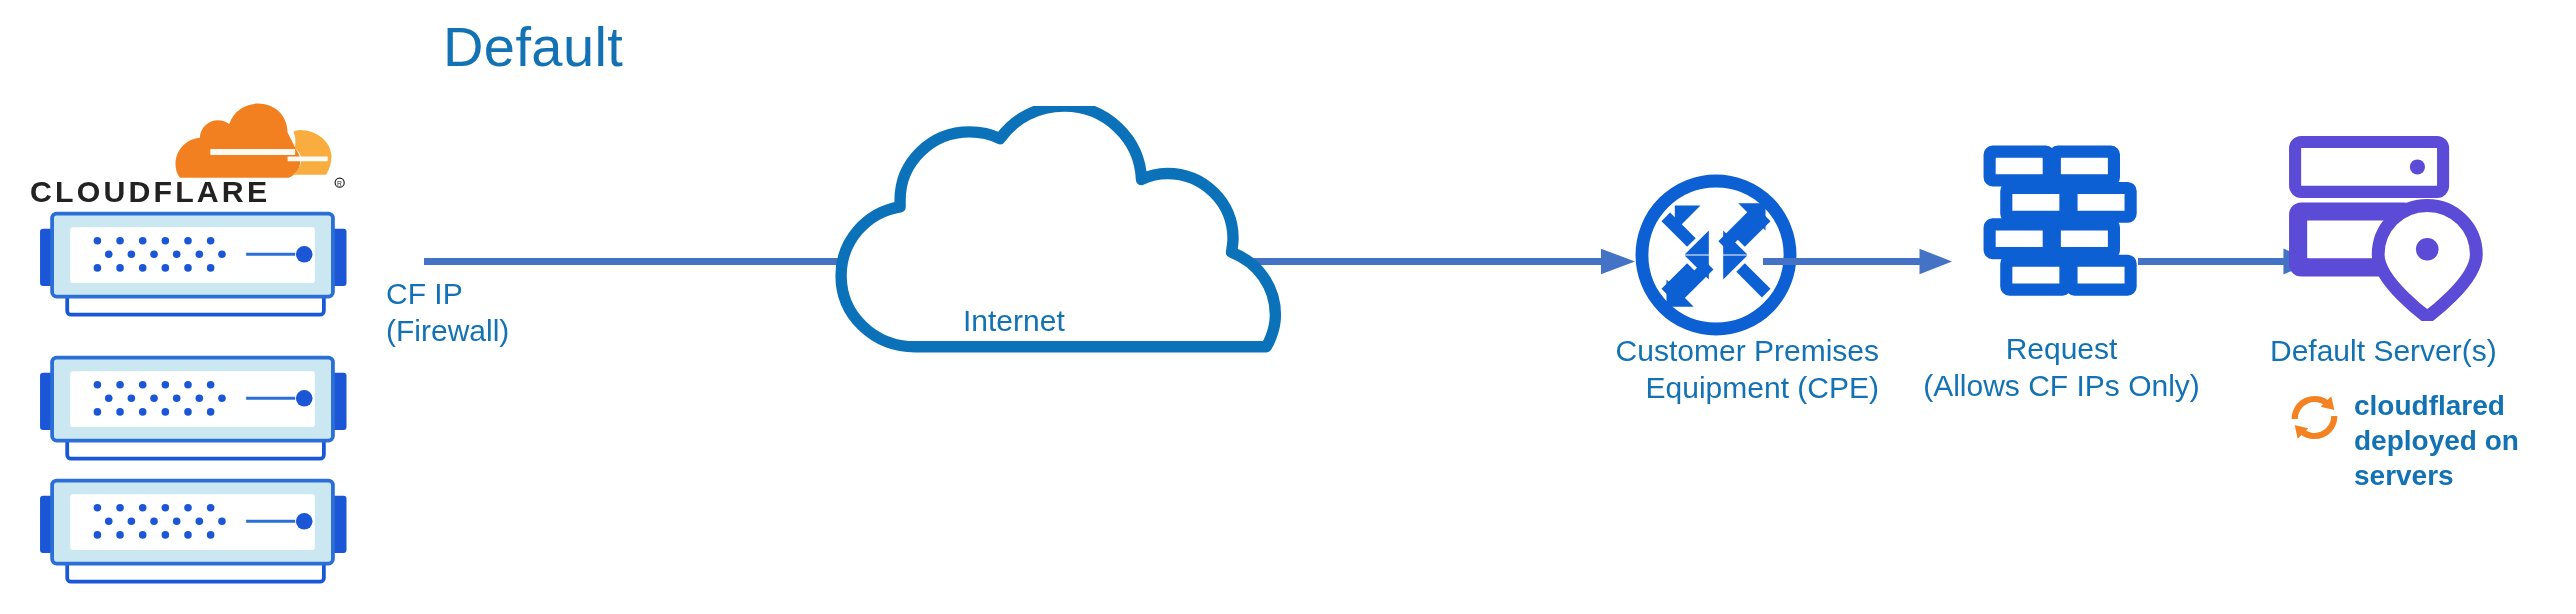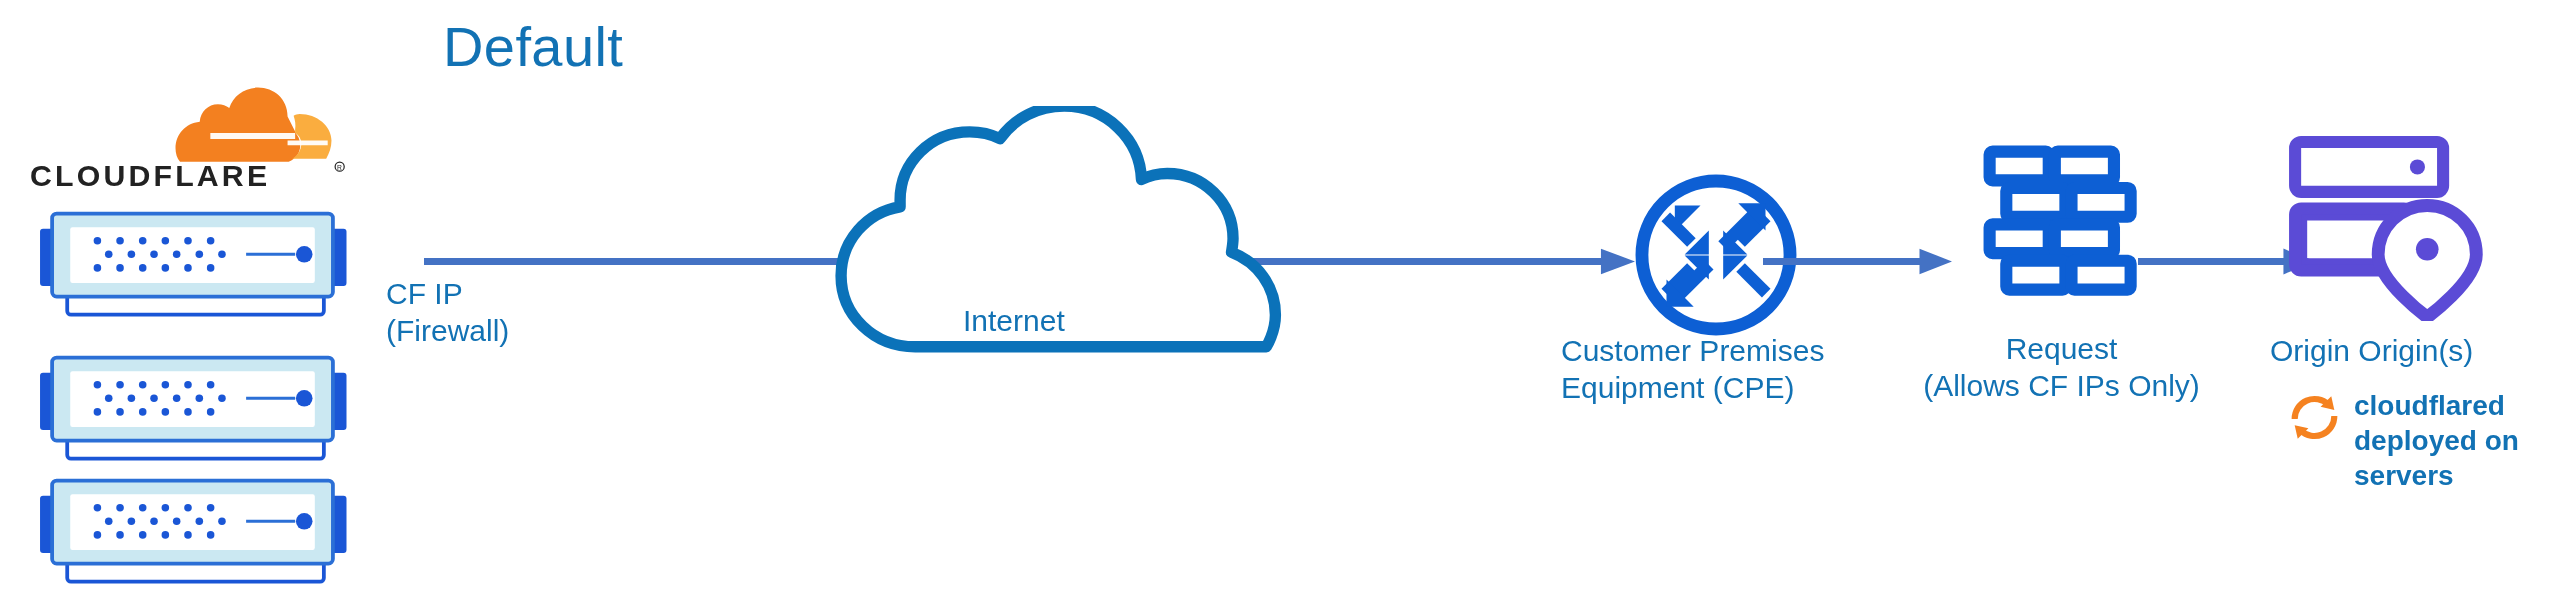--- a/index.html
+++ b/index.html
@@ -24,21 +24,21 @@
   #diagram-title {
     left: 443px;
     top: 14px;
     font-size: 56px;
     color: #1272b4;
     letter-spacing: 0.4px;
     white-space: nowrap;
   }
 
   
-  #cf-logo-block { left: 30px; top: 86px; width: 318px; height: 95px; }
+  #cf-logo-block { left: 30px; top: 102px; width: 318px; height: 95px; }
   #cf-logo-mark { left: 144px; top: 0px; width: 159px; height: 85px; }
   #cf-wordmark  { left: 0px;  top: 73px; width: 318px; height: 35px; }
 
   
   .cf-server { width: 333px; height: 117px; left: 23px; }
   .cf-server.s1 { top: 206px; }
   .cf-server.s2 { top: 350px; }
   .cf-server.s3 { top: 473px; }
 
   
@@ -54,21 +54,21 @@
   }
   #label-cf-ip {
     left: 386px; top: 276px;
   }
   #label-internet {
     left: 963px; top: 303px;
     font-size: 30px;
   }
   #label-cpe {
     left: 1561px; top: 333px;
-    text-align: left; width: 318px;
+    text-align: right; width: 318px;
   }
   #label-firewall {
     left: 1899px; top: 331px;
     text-align: center; width: 325px;
   }
   #label-origin-server {
     left: 2270px; top: 333px;
   }
   #label-cloudflared {
     left: 2354px; top: 388px;
@@ -309,21 +309,21 @@
     <path d="M16 104 L150 104 M150 104 L204 104 M16 104 L16 170 M16 170 L150 170
              M150 170 L204 170 M204 104 L204 170" fill="none" stroke="#5b4bd6" stroke-width="16" stroke-linecap="round"></path>
     <rect x="8" y="96" width="152" height="82" rx="8" fill="none" stroke="#5b4bd6" stroke-width="16"></rect>
 
     <path d="M183 92 C147 92 118 121 118 157
              C118 193 183 240 183 240
              C183 240 248 193 248 157
              C248 121 219 92 183 92 Z" fill="#ffffff" stroke="#5b4bd6" stroke-width="17"></path>
     <circle cx="183" cy="150" r="15" fill="#5b4bd6"></circle>
   </svg>
-  <div class="abs blue-label" id="label-origin-server">Origin Origin(s)</div>
+  <div class="abs blue-label" id="label-origin-server">Default Server(s)</div>
 
   <svg class="abs" id="cloudflared-icon" viewBox="0 0 80 80">
     <path d="M14 42 A26 26 0 0 1 58 23" fill="none" stroke="#f58220" stroke-width="8" stroke-linecap="butt"></path>
     <polygon points="62,12 66,30 48,26" fill="#f58220"></polygon>
     <path d="M66 38 A26 26 0 0 1 22 57" fill="none" stroke="#f58220" stroke-width="8" stroke-linecap="butt"></path>
     <polygon points="18,68 14,50 32,54" fill="#f58220"></polygon>
   </svg>
   <div class="abs blue-label" id="label-cloudflared">cloudflared
 deployed on
 servers</div>

